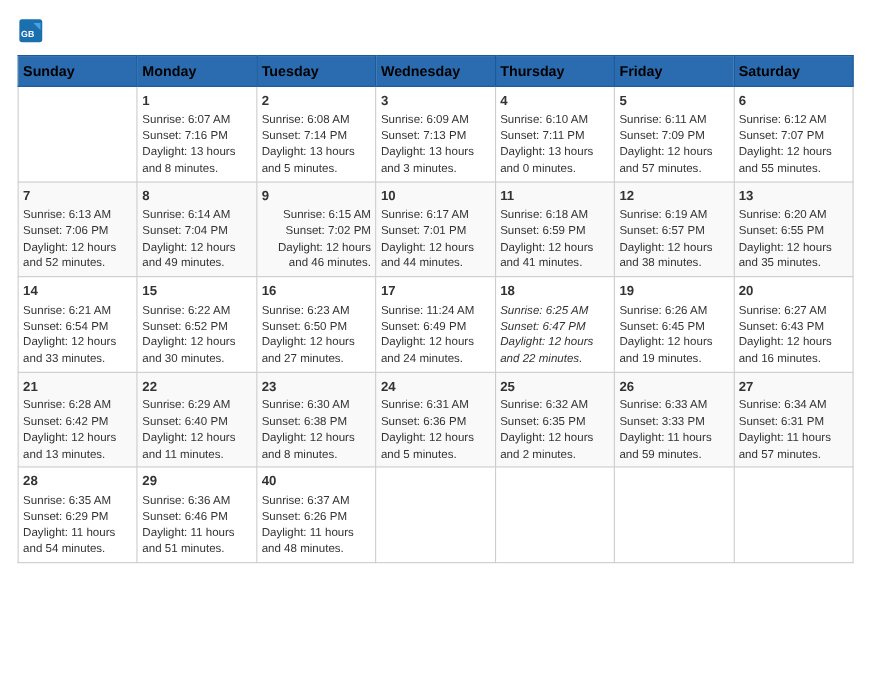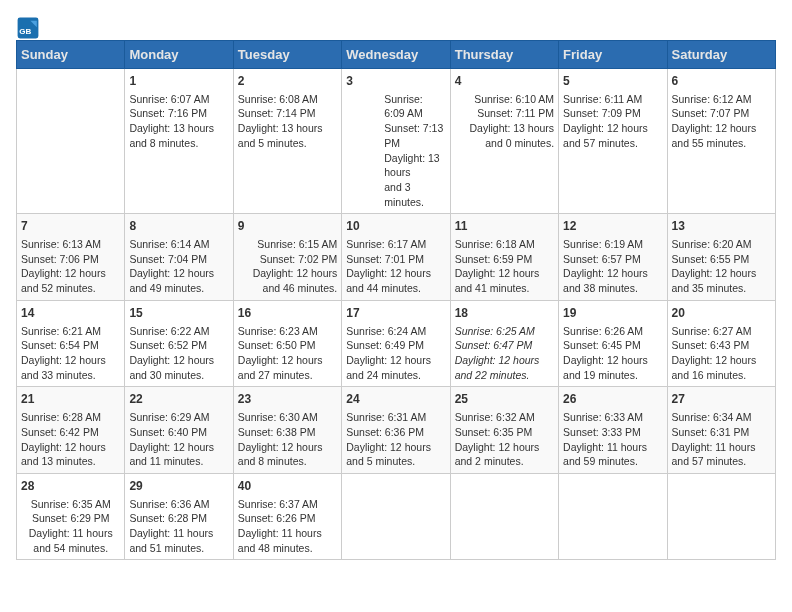--- a/index.html
+++ b/index.html
@@ -7,20 +7,21 @@
       font-family: Arial, sans-serif;
       background: #fff;
       width: 792px;
       min-height: 612px;
       padding: 16px;
     }
     .header {
       display: flex;
       justify-content: space-between;
       align-items: center;
+      margin-bottom: 10px;
     }
     .logo {
       display: flex;
       align-items: center;
       gap: 4px;
     }
     .logo-text {
       font-size: 14px;
       font-weight: bold;
       color: #333;
@@ -40,21 +41,21 @@
       font-size: 14px;
       color: #555;
     }
     table {
       width: 100%;
       border-collapse: collapse;
       font-size: 11px;
     }
     thead tr th {
       background: #2b6cb0;
-      color: #e5e5e5;
+      color: #000000;
       padding: 6px 4px;
       text-align: left;
       font-size: 13px;
       font-weight: bold;
       border: 1px solid #1a5a9a;
     }
     tbody tr td {
       border: 1px solid #ccc;
       vertical-align: top;
       padding: 4px;
@@ -125,28 +126,28 @@
         </td>
         <td>
           <span class="day-num">2</span>
           <div class="day-info" style="white-space: pre-line;">Sunrise: 6:08 AM
 Sunset: 7:14 PM
 Daylight: 13 hours
 and 5 minutes.</div>
         </td>
         <td>
           <span class="day-num">3</span>
-          <div class="day-info" style="white-space: pre-line; margin-left: 38px;">Sunrise: 6:09 AM
+          <div class="day-info" style="white-space: pre-line;">Sunrise: 6:09 AM
 Sunset: 7:13 PM
 Daylight: 13 hours
 and 3 minutes.</div>
         </td>
         <td>
           <span class="day-num">4</span>
-          <div class="day-info" style="white-space: pre-line; text-align: right;">Sunrise: 6:10 AM
+          <div class="day-info" style="white-space: pre-line;">Sunrise: 6:10 AM
 Sunset: 7:11 PM
 Daylight: 13 hours
 and 0 minutes.</div>
         </td>
         <td>
           <span class="day-num">5</span>
           <div class="day-info" style="white-space: pre-line;">Sunrise: 6:11 AM
 Sunset: 7:09 PM
 Daylight: 12 hours
 and 57 minutes.</div>
@@ -227,21 +228,21 @@
         </td>
         <td>
           <span class="day-num">16</span>
           <div class="day-info" style="white-space: pre-line;">Sunrise: 6:23 AM
 Sunset: 6:50 PM
 Daylight: 12 hours
 and 27 minutes.</div>
         </td>
         <td>
           <span class="day-num">17</span>
-          <div class="day-info" style="white-space: pre-line;">Sunrise: 6:24 AM
+          <div class="day-info" style="white-space: pre-line;">Sunrise: 11:24 AM
 Sunset: 6:49 PM
 Daylight: 12 hours
 and 24 minutes.</div>
         </td>
         <td>
           <span class="day-num">18</span>
           <div class="day-info" style="white-space: pre-line; font-style: italic;">Sunrise: 6:25 AM
 Sunset: 6:47 PM
 Daylight: 12 hours
 and 22 minutes.</div>
@@ -308,29 +309,29 @@
           <span class="day-num">27</span>
           <div class="day-info" style="white-space: pre-line;">Sunrise: 6:34 AM
 Sunset: 6:31 PM
 Daylight: 11 hours
 and 57 minutes.</div>
         </td>
       </tr>
       <tr>
         <td>
           <span class="day-num">28</span>
-          <div class="day-info" style="white-space: pre-line; text-align: center;">Sunrise: 6:35 AM
+          <div class="day-info" style="white-space: pre-line;">Sunrise: 6:35 AM
 Sunset: 6:29 PM
 Daylight: 11 hours
 and 54 minutes.</div>
         </td>
         <td>
           <span class="day-num">29</span>
           <div class="day-info" style="white-space: pre-line;">Sunrise: 6:36 AM
-Sunset: 6:28 PM
+Sunset: 6:46 PM
 Daylight: 11 hours
 and 51 minutes.</div>
         </td>
         <td>
           <span class="day-num">40</span>
           <div class="day-info" style="white-space: pre-line;">Sunrise: 6:37 AM
 Sunset: 6:26 PM
 Daylight: 11 hours
 and 48 minutes.</div>
         </td>

